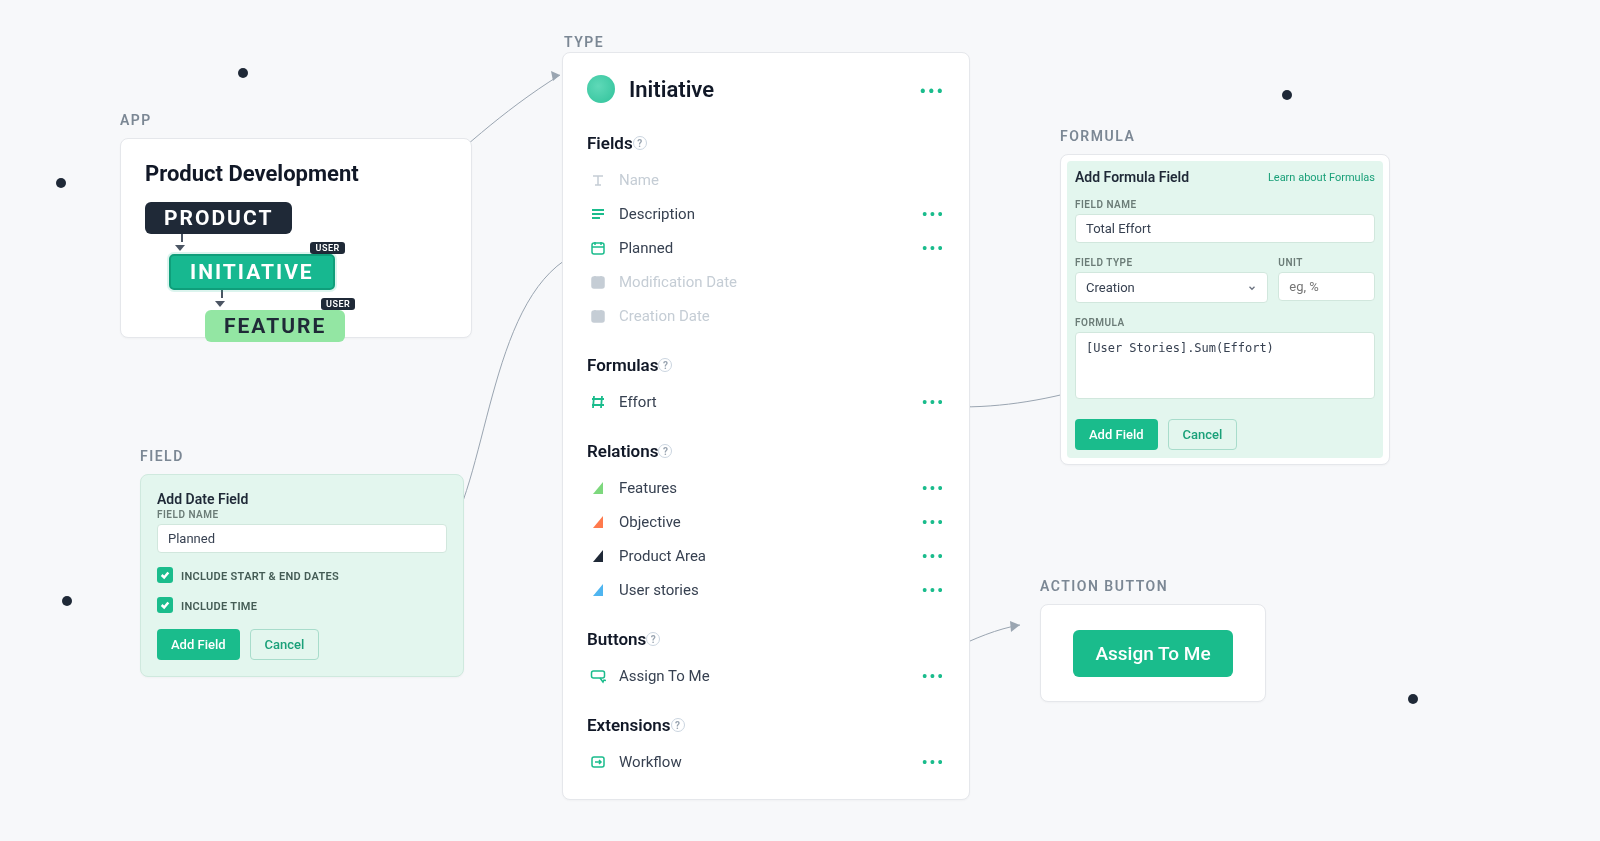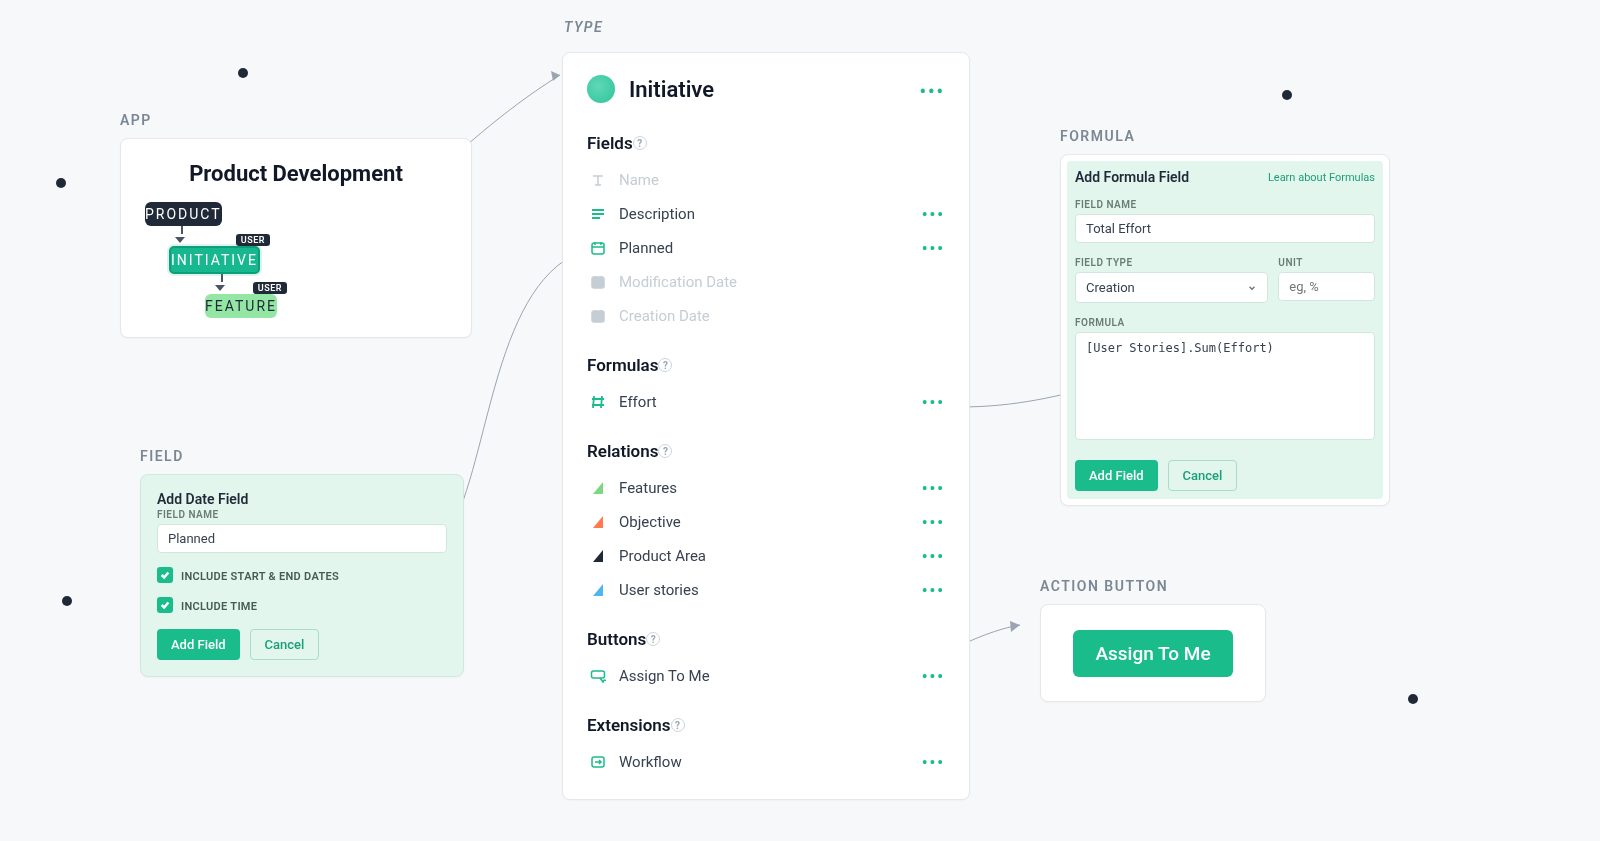--- a/index.html
+++ b/index.html
@@ -31,31 +31,30 @@
     background: #1f2937;
     border-radius: 50%;
     position: absolute;
   }
   
   #app-label { position: absolute; left: 120px; top: 112px; }
   #app-card {
     position: absolute; left: 120px; top: 138px;
     width: 352px; height: 200px;
     padding: 22px 24px;
-    text-align: center;
   }
   #app-card .title { font-size: 22px; font-weight: 700; color: #111827; }
   .hierarchy { margin-top: 16px; position: relative; }
   .node {
     display: inline-block;
-    padding: 4px 0;
+    padding: 4px 19px;
     border-radius: 6px;
-    font-weight: 400;
+    font-weight: 700;
     letter-spacing: 2px;
-    font-size: 14px;
+    font-size: 21px;
     position: relative;
   }
   .node.product { background: #1f2937; color: #fff; }
   .node.initiative { background: #17b890; color: #fff; border: 2px solid #0f9e7a; border-radius: 5px; box-shadow: 0 0 0 2px rgba(23,184,144,0.15);}
   .node.feature { background: #93e6a3; color: #1f2937; }
   .user-tag {
     position: absolute;
     right: -10px; top: -12px;
     background: #1f2937; color: #fff;
     font-size: 9px; letter-spacing: 0.5px;
@@ -109,21 +108,21 @@
     font-size: 13px;
     font-weight: 500;
     cursor: pointer;
     border: none;
     font-family: inherit;
   }
   .btn.primary { background: #1abc8c; color: #fff; }
   .btn.secondary { background: transparent; border: 1px solid #a8dccb; color: #1aa079; }
 
   
-  #type-label { position: absolute; left: 564px; top: 19px; font-style: italic; }
+  #type-label { position: absolute; left: 564px; top: 34px; }
   #type-card {
     position: absolute; left: 562px; top: 52px;
     width: 408px;
     padding-bottom: 20px;
     overflow: hidden;
   }
   #type-card .t-header {
     display: flex; align-items: center; gap: 14px;
     padding: 22px 24px 8px 24px;
     position: relative;
@@ -202,21 +201,21 @@
   .two-col > div:last-child { flex: 1; }
   .textarea {
     width: 100%;
     background: #fff;
     border: 1px solid #d1e7dd;
     border-radius: 4px;
     padding: 8px 10px;
     font-size: 12px;
     font-family: ui-monospace, SFMono-Regular, Menlo, monospace;
     color: #374151;
-    height: 108px;
+    height: 67px;
     resize: none;
   }
 
   
   #action-label { position: absolute; left: 1040px; top: 578px; }
   #action-card {
     position: absolute; left: 1040px; top: 604px;
     width: 226px; height: 98px;
     display: flex; align-items: center; justify-content: center;
   }

